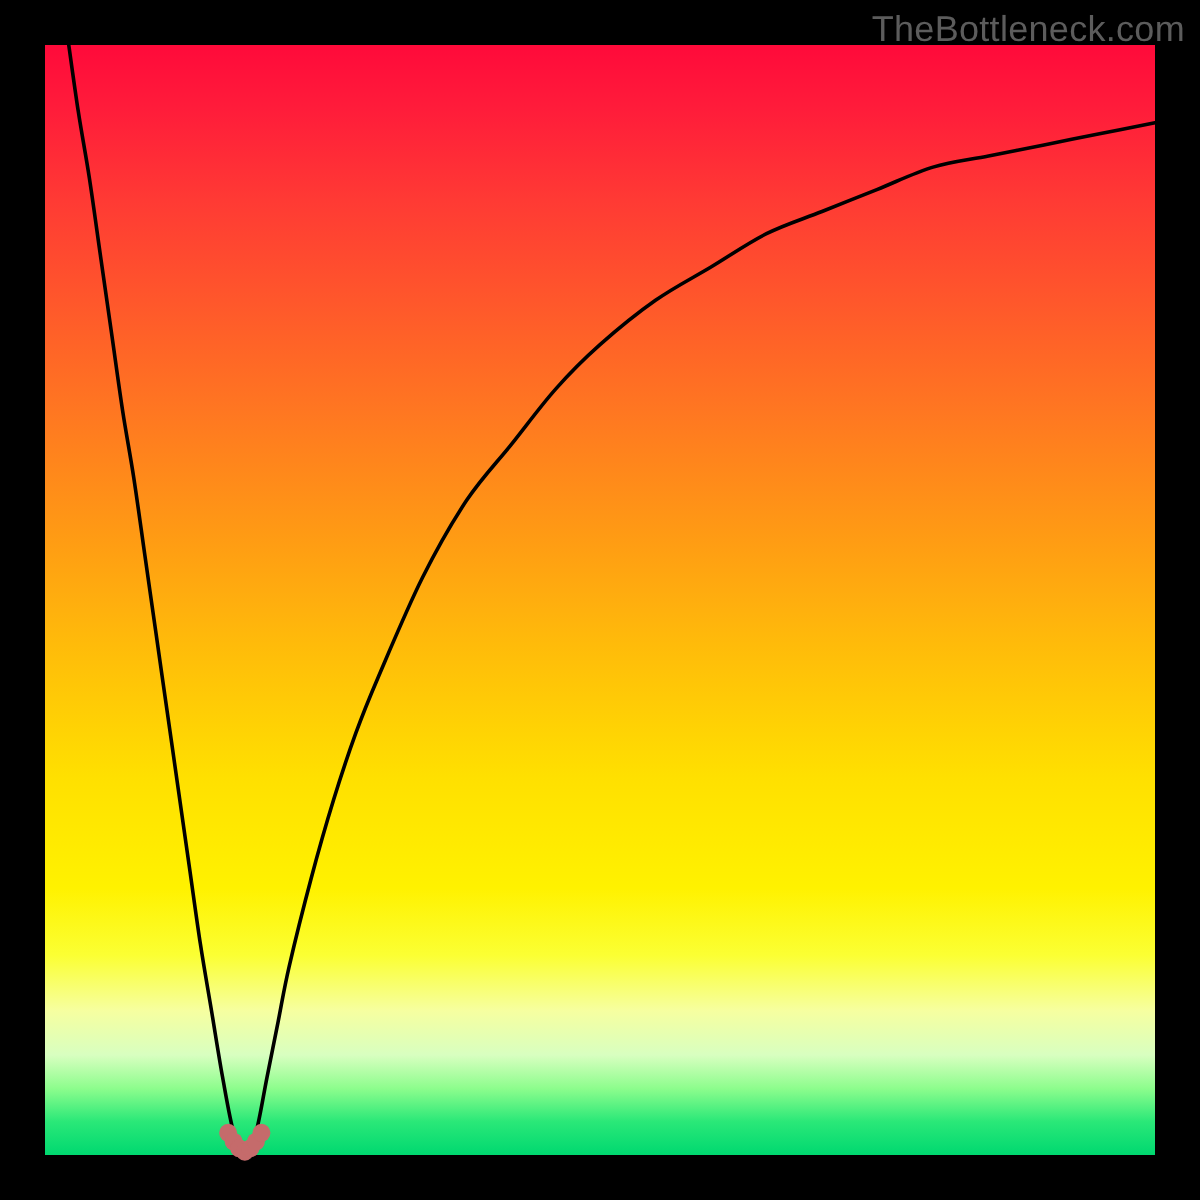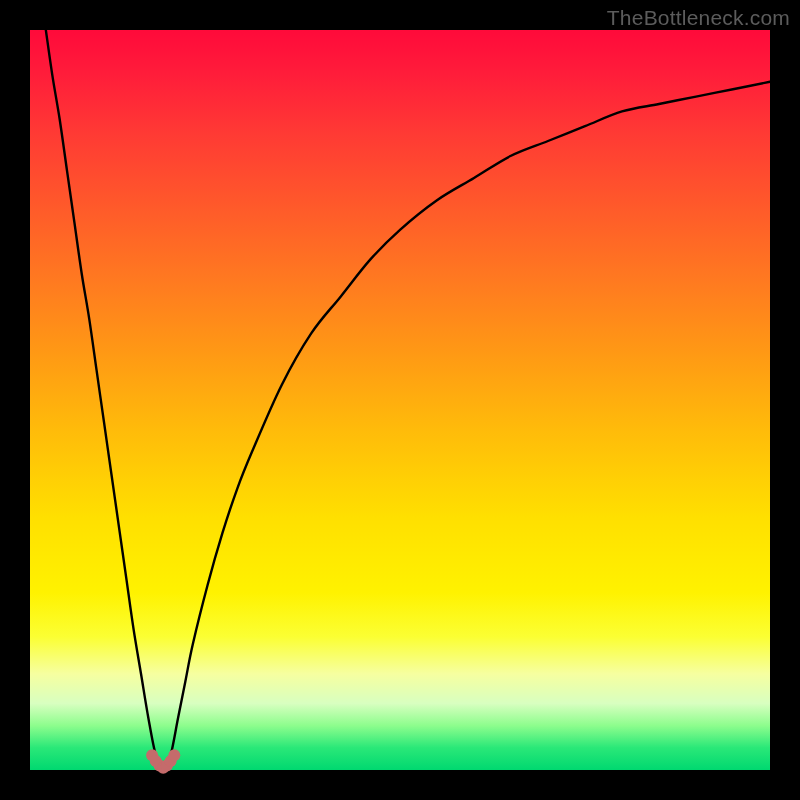--- a/index.html
+++ b/index.html
@@ -48,21 +48,21 @@
     left: 0; top: 0;
     width: 740px;
     height: 740px;
     overflow: visible;
   }
   .watermark {
     position: absolute;
     top: 6px;
     right: 10px;
     color: #5c5c5c;
-    font-size: 21px;
+    font-size: 24px;
     letter-spacing: 0.2px;
     font-weight: 400;
     user-select: none;
   }
 </style>
 </head>
 <body>
 
 <div class="frame">
   <div class="watermark">TheBottleneck.com</div>

